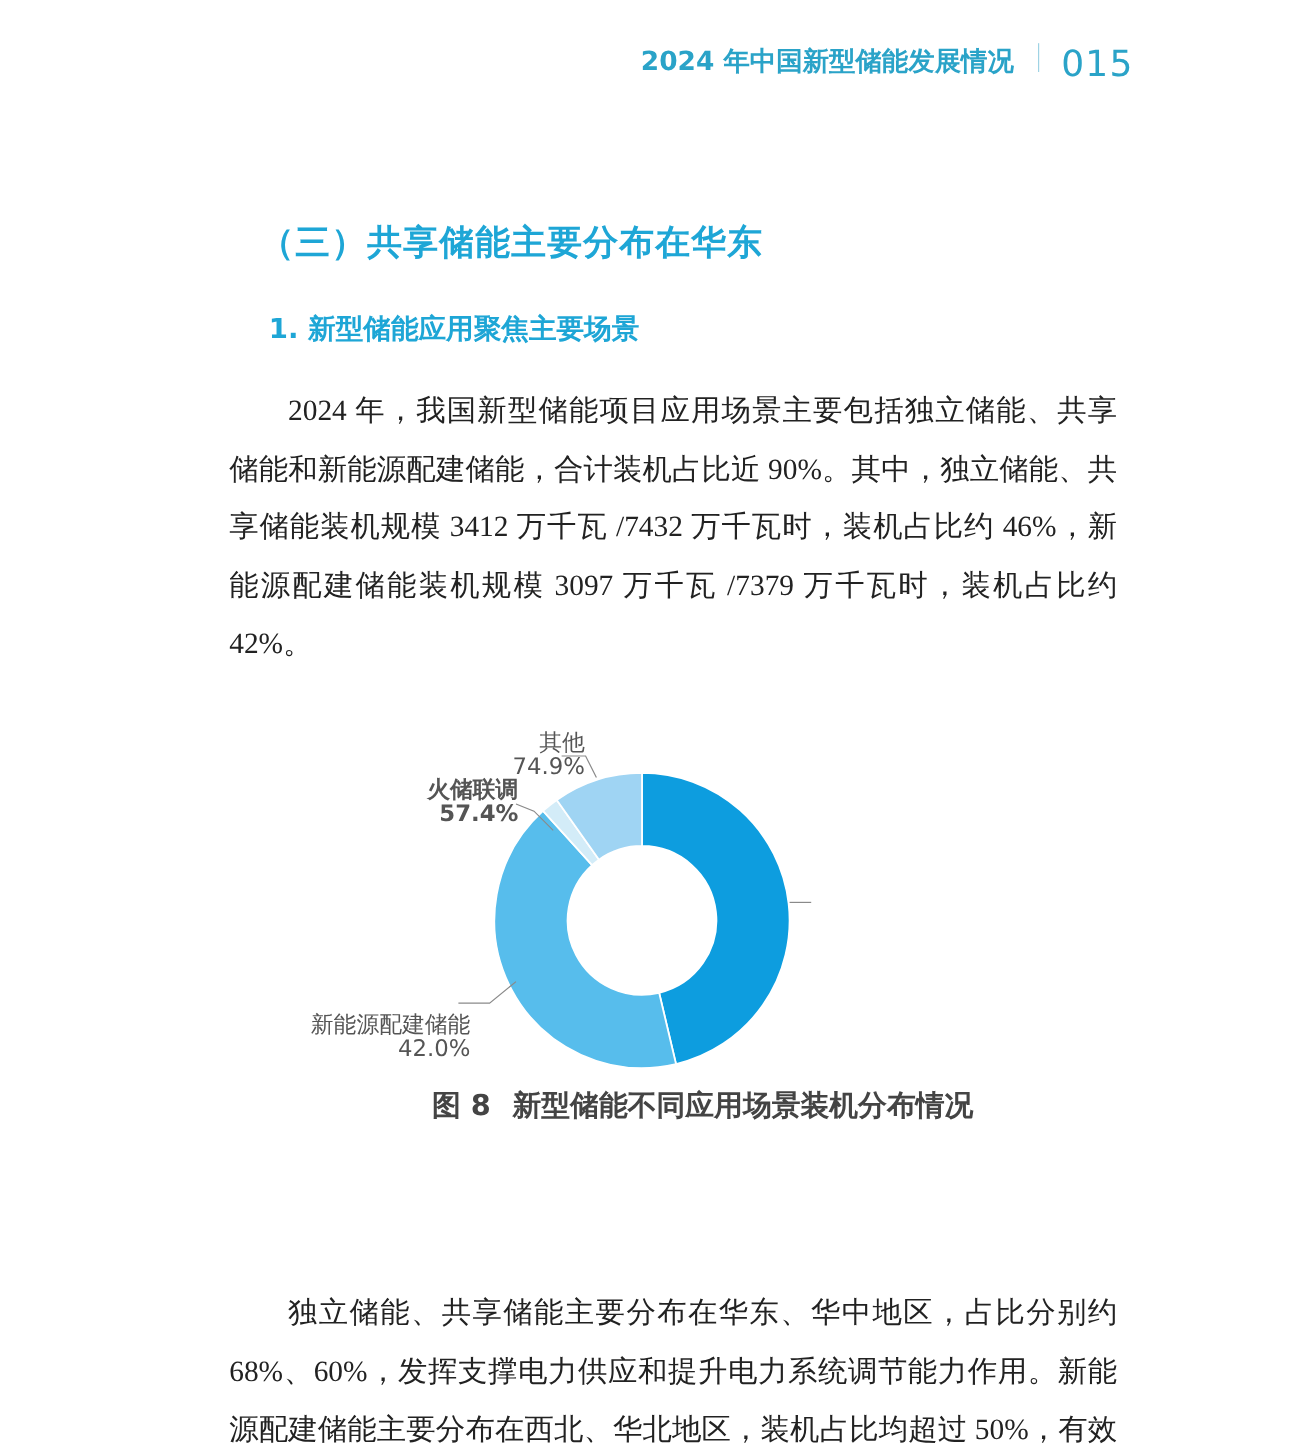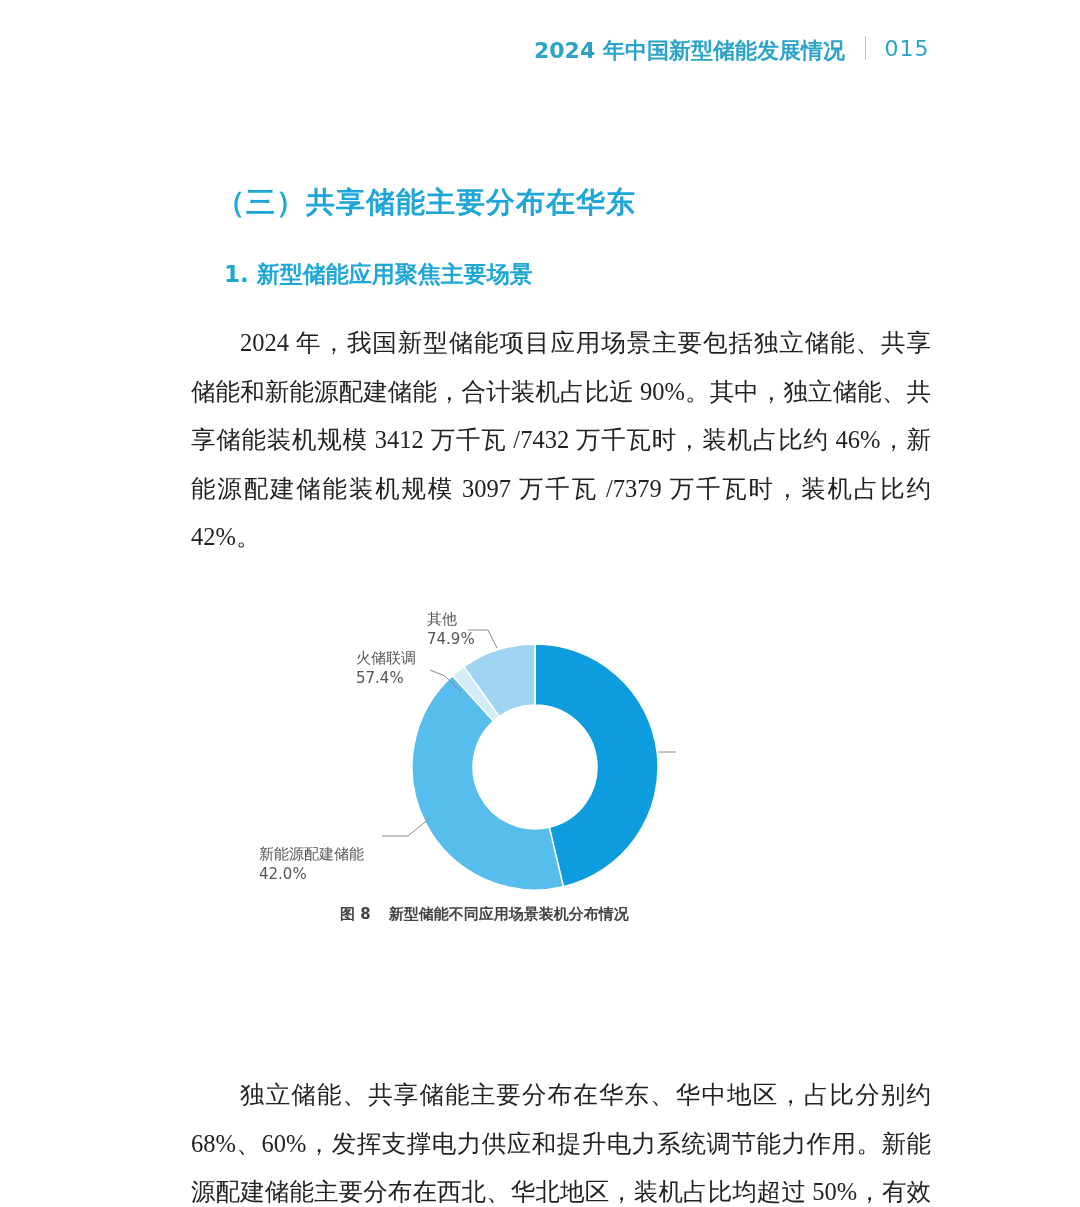--- a/index.html
+++ b/index.html
@@ -1,31 +1,31 @@
 <!DOCTYPE html>
 <html><head>
 <meta charset="utf-8">
 <style>
   html, body { margin: 0; padding: 0; background: #ffffff; }
   body { width: 1080px; height: 1207px; position: relative; overflow: hidden;
          font-family: "DejaVu Sans", "Liberation Sans", sans-serif; }
   .running-header { position: absolute; top: 36px; left: 534px; height: 34px;
          display: flex; color: #2aa3c8; font-size: 22px; font-weight: bold; }
   .running-header .sep { display: inline-block; width: 1.5px; height: 24px; background: #9fd3e4; margin: 0 18px 0 20px; }
-  .running-header .page { font-weight: normal; font-size: 22px; letter-spacing: 1px; }
+  .running-header .page { font-weight: normal; font-size: 30px; letter-spacing: 1px; }
   .section-title { position: absolute; top: 183px; left: 216px; font-size: 29px; font-weight: bold; color: #1ea6d6; letter-spacing: 1px; }
   .sub-title { position: absolute; top: 259px; left: 224px; font-size: 23px; color: #1ea6d6; font-weight: bold; text-align: center; }
   .para { position: absolute; left: 176px; width: 740px; font-family: "Liberation Serif", "DejaVu Serif", serif;
           font-size: 24.5px; line-height: 48.5px; color: #222; text-align: justify; text-indent: 49px; margin: 15px; }
   .para1 { top: 304px; }
   .para2 { top: 1056px; }
   .chart-wrap { position: absolute; left: 0; top: 590px; width: 1080px; height: 320px; }
   .chart-wrap svg { position: absolute; left: 0; top: 0; }
-  .lbl { position: absolute; font-size: 15px; color: #555; text-align: left; line-height: 20px; }
-  .caption { position: absolute; top: 905px; left: 340px; font-size: 15px; font-weight: bold; color: #444; }
+  .lbl { position: absolute; font-size: 19px; color: #555; text-align: right; line-height: 20px; }
+  .caption { position: absolute; top: 905px; left: 360px; font-size: 24px; font-weight: bold; color: #444; }
   .caption .num { margin-right: 18px; }
 </style>
 </head>
 <body>
 
 <div class="running-header">
   <span>2024 年中国新型储能发展情况</span>
   <span class="sep"></span>
   <span class="page">015</span>
 </div>
@@ -43,21 +43,21 @@
       <path d="M463.95855747906097,76.59027216178644 A123,123 0 0 1 534.9999999999999,54 L534.9999999999999,115 A62,62 0 0 0 499.19049238781935,126.38696645553463 Z" fill="#9fd4f3" stroke="#ffffff" stroke-width="1.5"></path>
       <polyline points="658,162 676,162" fill="none" stroke="#8a8a8a" stroke-width="1"></polyline>
       <polyline points="430,228 408,246 382,246" fill="none" stroke="#8a8a8a" stroke-width="1"></polyline>
       <polyline points="461,102 445,86 430,80" fill="none" stroke="#8a8a8a" stroke-width="1"></polyline>
       <polyline points="497,58 488,40 468,40" fill="none" stroke="#8a8a8a" stroke-width="1"></polyline>
     </svg>
   <div class="lbl" id="lbl1" style="left:259px; top:238px;margin-top:16px;">
     <div>新能源配建储能</div>
     <div>42.0%</div>
   </div>
-  <div class="lbl" id="lbl2" style="left:356px; top:58px;">
+  <div class="lbl" id="lbl2" style="left:356px; top:58px;font-weight:bold;">
     <div>火储联调</div>
     <div>57.4%</div>
   </div>
   <div class="lbl" id="lbl3" style="left:427px; top:19px;">
     <div>其他</div>
     <div>74.9%</div>
   </div>
 </div>
 
 <div class="caption">

